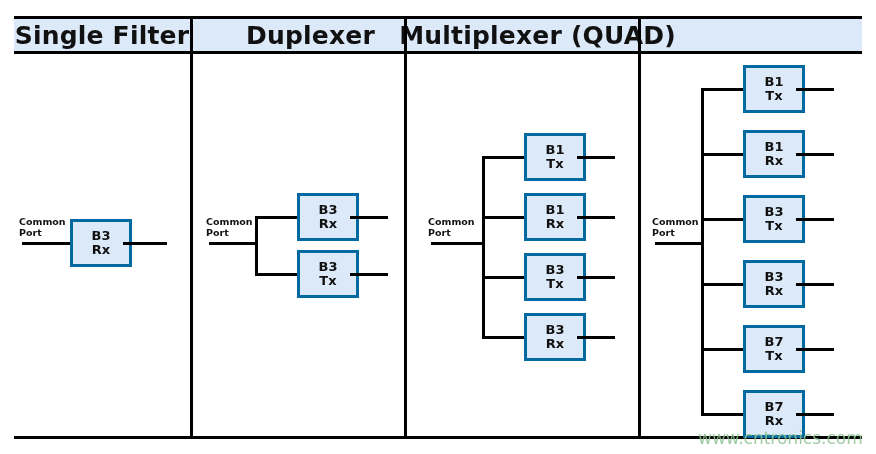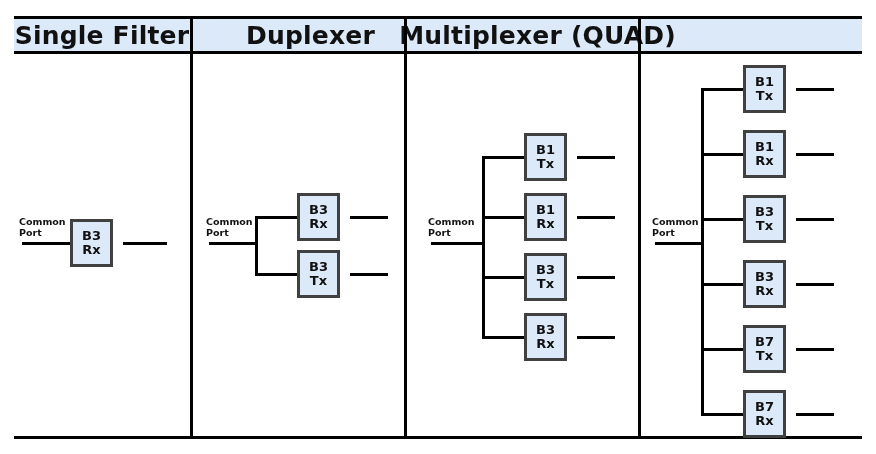--- a/index.html
+++ b/index.html
@@ -28,23 +28,23 @@
   }
   .vrule{
     position:absolute;width:3px;background:#000;
   }
   .bottom-rule{
     position:absolute;left:14px;top:436px;width:848px;height:3px;background:#000;
   }
 
   
   .filt{
-    position:absolute;width:43px;height:48px;
+    position:absolute;width:62px;height:48px;
     background:#dce9f8;
-    border:3px solid #404040;
+    border:3px solid #0369a1;
     box-sizing:border-box;
     display:flex;flex-direction:column;align-items:center;justify-content:center;
     font-size:13px;font-weight:bold;color:#111;line-height:1.08;
   }
   .filt span{display:block;}
   .wire-h{position:absolute;height:3px;background:#000;}
   .wire-v{position:absolute;width:3px;background:#000;}
   .cp-label{
     position:absolute;font-size:9.5px;font-weight:bold;color:#111;
     line-height:1.18;white-space:nowrap;
@@ -197,14 +197,15 @@
     </div>
     <div class="wire-h" style="left:796px;top:348px;width:38px;"></div>
 
     <div class="filt" style="left:743px;top:390px;">
       <span>B7</span>
       <span>Rx</span>
     </div>
     <div class="wire-h" style="left:796px;top:413px;width:38px;"></div>
   </div>
 
+  <div class="watermark">www.cntronics.com</div>
 
 </div>
 
 </body></html>

